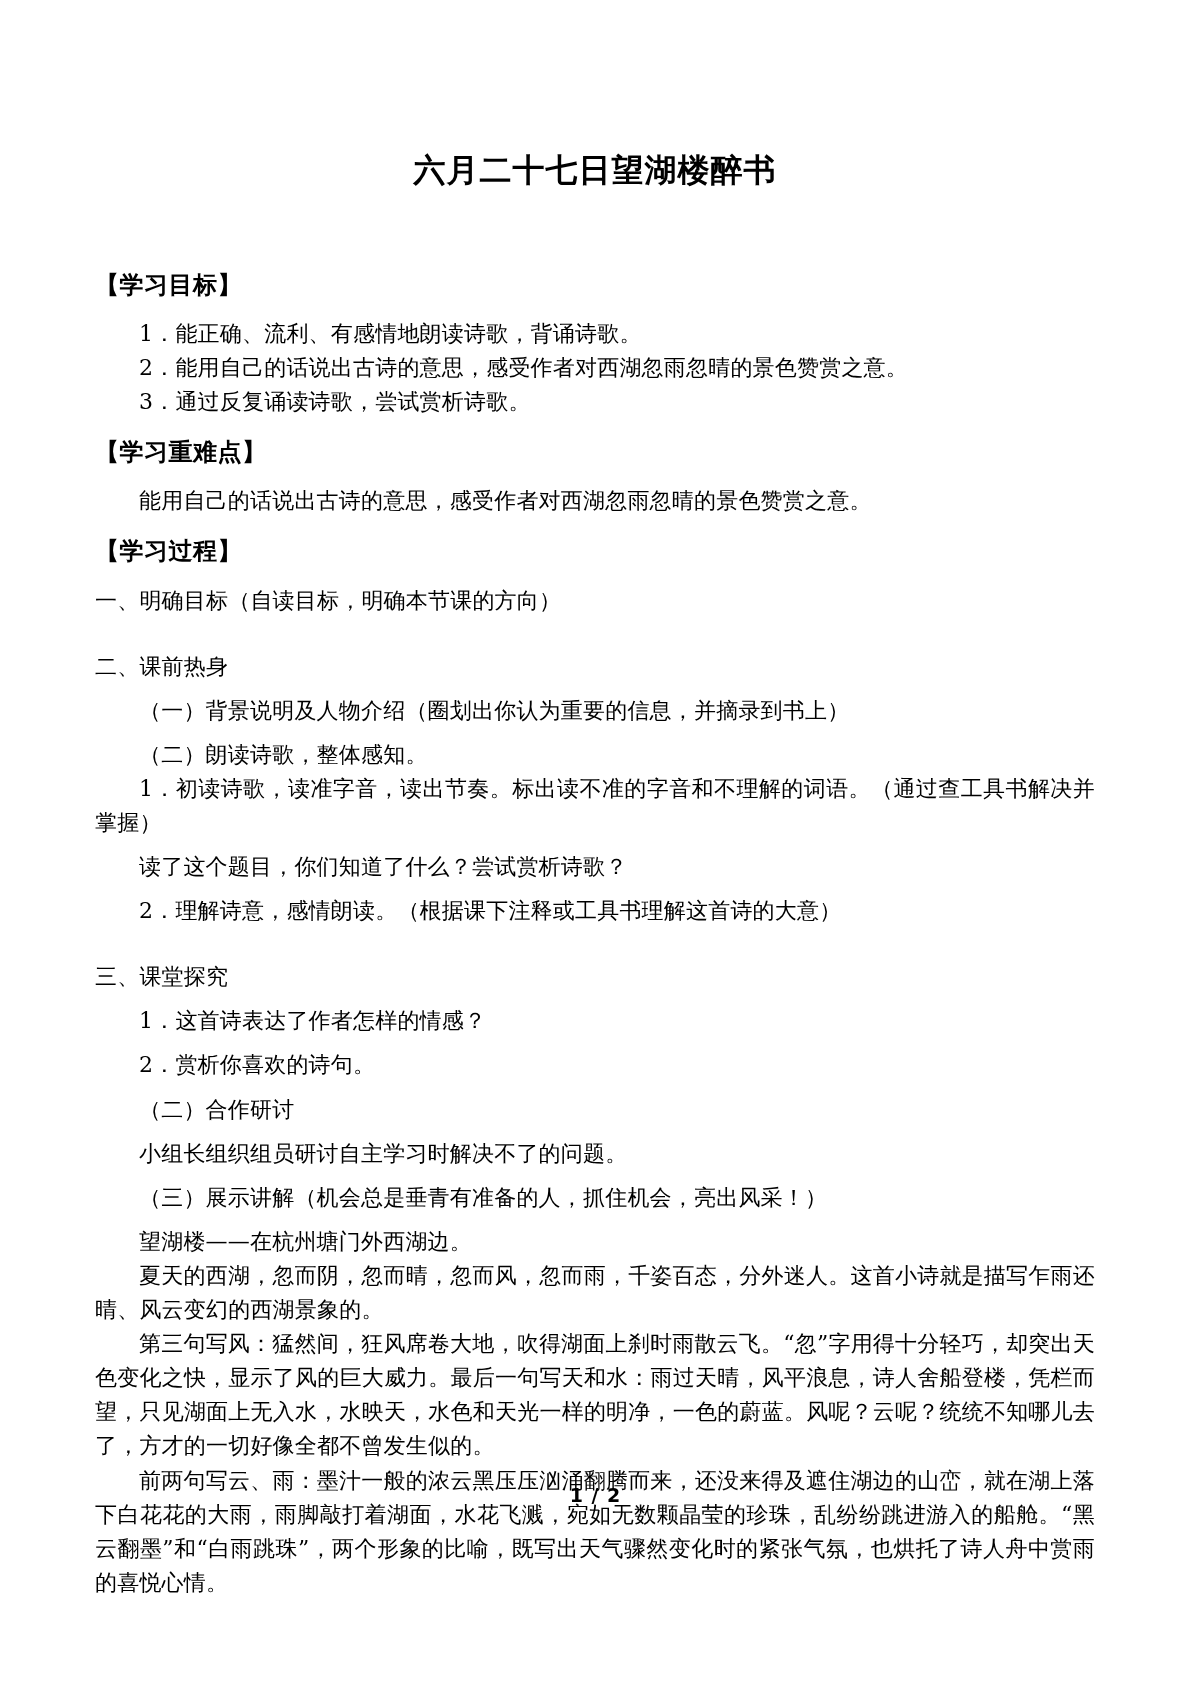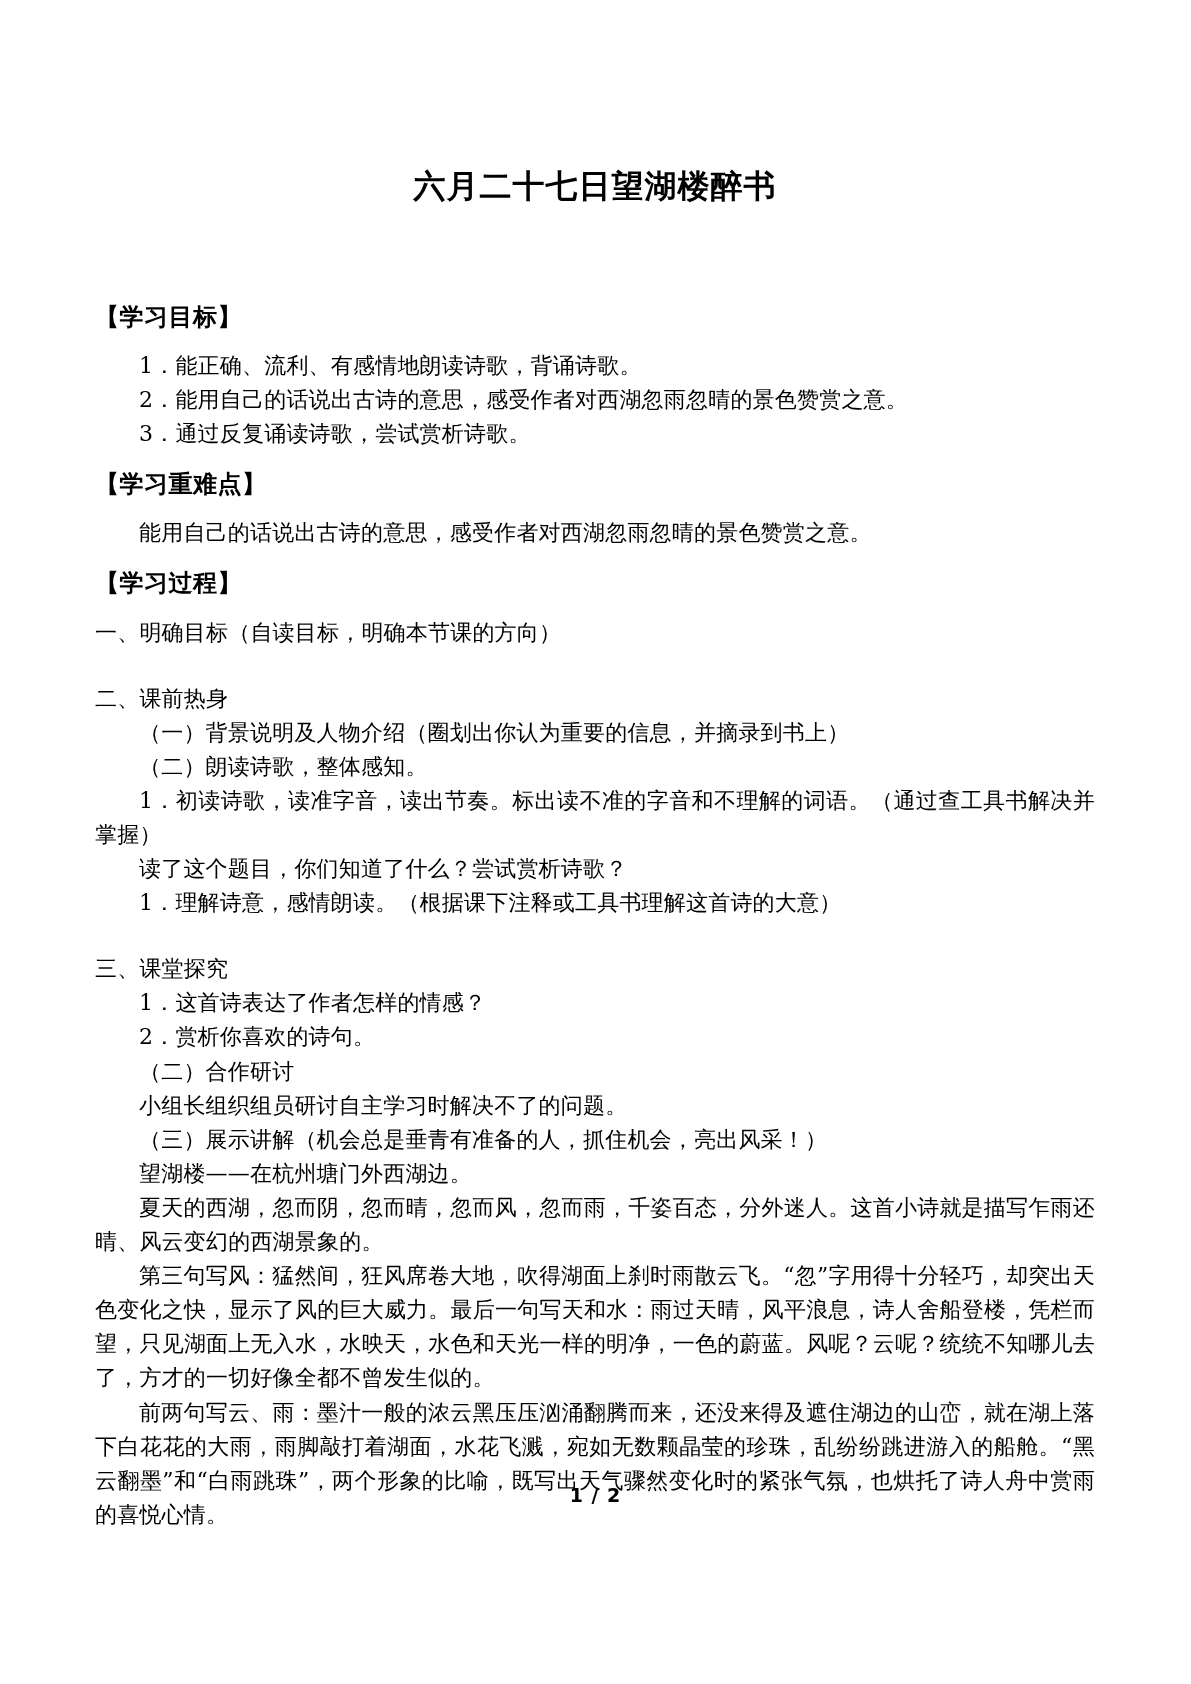--- a/index.html
+++ b/index.html
@@ -26,21 +26,21 @@
     position: absolute;
     left: 95px;
     top: 0;
     width: 1000px;
   }
   .doc-title {
     text-align: center;
     font-size: 32px;
     font-weight: bold;
     letter-spacing: 1px;
-    margin: 16px;
+    margin: 0;
     padding-top: 150px;
     line-height: 1.3;
     font-family: "DejaVu Serif", "Liberation Serif", serif;
   }
   .section-head {
     font-size: 24px;
     font-weight: bold;
     margin: 0;
     padding: 0;
     line-height: 1.55;
@@ -52,21 +52,21 @@
 
   .para {
     font-size: 22px;
     line-height: 1.55;
     margin: 0;
     padding: 0;
     text-align: justify;
     text-justify: inter-ideograph;
     letter-spacing: 0.2px;
   }
-  .indent-2 { padding-left: 44px; text-indent: 0; }
+  .indent-2 { padding-left: 44px; text-indent: 0; margin-top: 10px; }
   .indent-num { padding-left: 44px; text-indent: 0; }
   .flush { text-indent: 0; padding-left: 0; }
   .hang { padding-left: 0; text-indent: 44px; }
 
   .footer {
     position: absolute;
     left: 0;
     right: 0;
     bottom: 178px;
     text-align: center;
@@ -106,21 +106,21 @@
 
     <p class="para flush">一、明确目标（自读目标，明确本节课的方向）</p>
 
     <div class="blank-line"></div>
 
     <p class="para flush">二、课前热身</p>
     <p class="para indent-2">（一）背景说明及人物介绍（圈划出你认为重要的信息，并摘录到书上）</p>
     <p class="para indent-2">（二）朗读诗歌，整体感知。</p>
     <p class="para hang">1．初读诗歌，读准字音，读出节奏。标出读不准的字音和不理解的词语。（通过查工具书解决并掌握）</p>
     <p class="para indent-2">读了这个题目，你们知道了什么？尝试赏析诗歌？</p>
-    <p class="para indent-2">1．理解诗意，感情朗读。（根据课下注释或工具书理解这首诗的大意）</p>
+    <p class="para indent-2">2．理解诗意，感情朗读。（根据课下注释或工具书理解这首诗的大意）</p>
 
     <div class="blank-line"></div>
 
     <p class="para flush">三、课堂探究</p>
     <p class="para indent-2">1．这首诗表达了作者怎样的情感？</p>
     <p class="para indent-2">2．赏析你喜欢的诗句。</p>
     <p class="para indent-2">（二）合作研讨</p>
     <p class="para indent-2">小组长组织组员研讨自主学习时解决不了的问题。</p>
     <p class="para indent-2">（三）展示讲解（机会总是垂青有准备的人，抓住机会，亮出风采！）</p>
     <p class="para indent-2">望湖楼——在杭州塘门外西湖边。</p>

